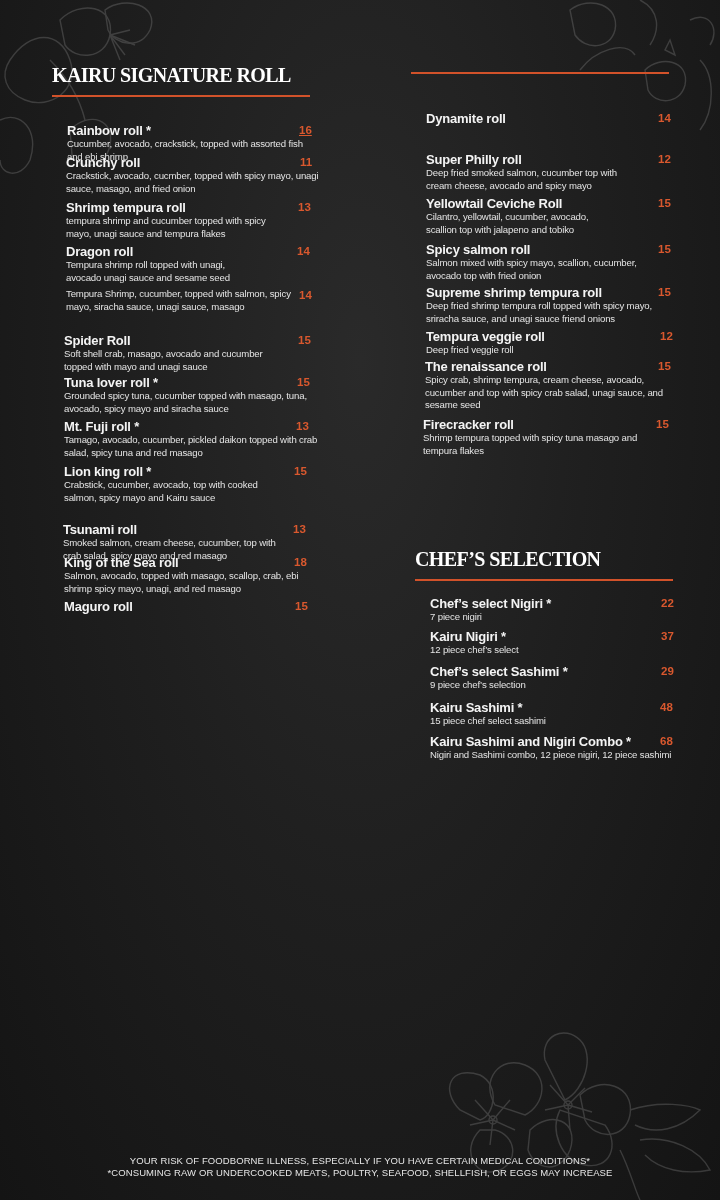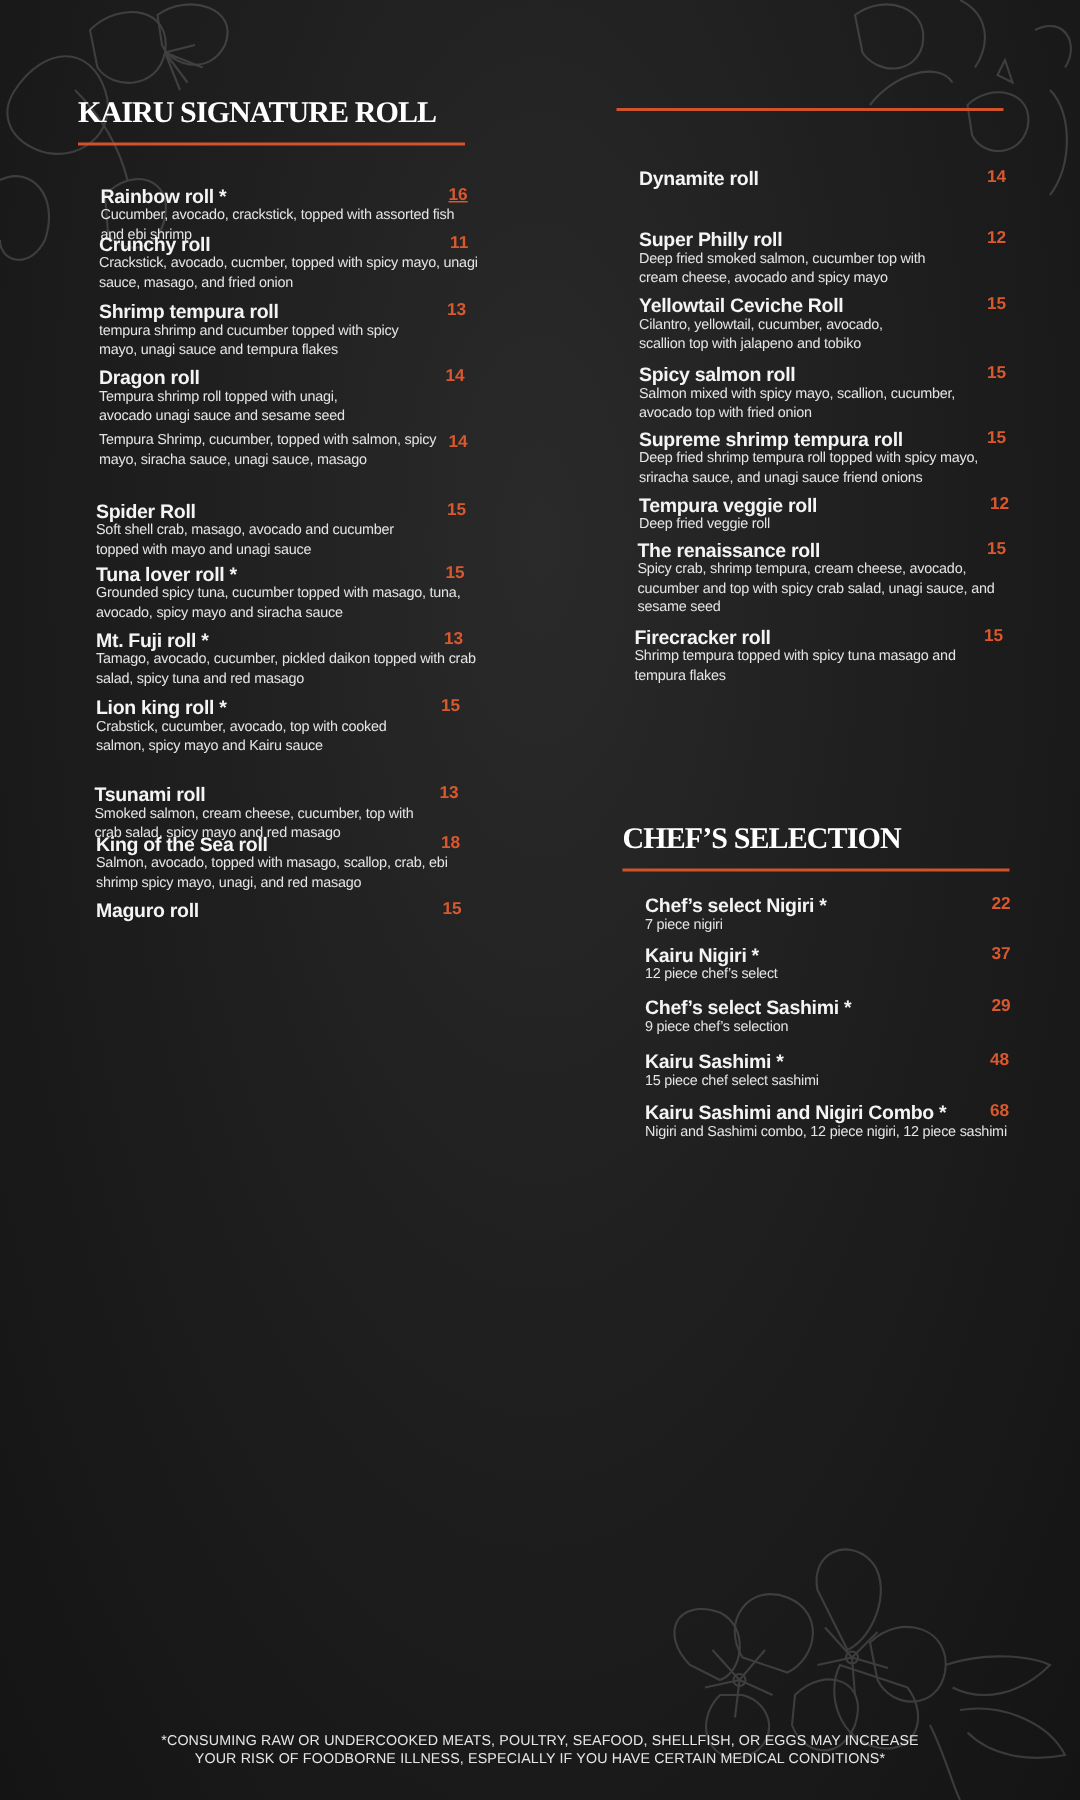--- a/index.html
+++ b/index.html
@@ -218,15 +218,15 @@
     <div class="item-desc">15 piece chef select sashimi</div>
   </div>
   <div class="item" style="position:absolute;left:0;top:138px;width:270px;">
     <div class="item-name">Kairu Sashimi and Nigiri Combo *</div>
     <div class="item-price" style="left:230px;">68</div>
     <div class="item-desc" style="white-space:nowrap;">Nigiri and Sashimi combo, 12 piece nigiri, 12 piece sashimi</div>
   </div>
 </div>
 
 <div class="footer">
+  <div>YOUR RISK OF FOODBORNE ILLNESS, ESPECIALLY IF YOU HAVE CERTAIN MEDICAL CONDITIONS*</div>
   <div>*CONSUMING RAW OR UNDERCOOKED MEATS, POULTRY, SEAFOOD, SHELLFISH, OR EGGS MAY INCREASE</div>
-  <div>YOUR RISK OF FOODBORNE ILLNESS, ESPECIALLY IF YOU HAVE CERTAIN MEDICAL CONDITIONS*</div>
 </div>
 
 </body></html>

